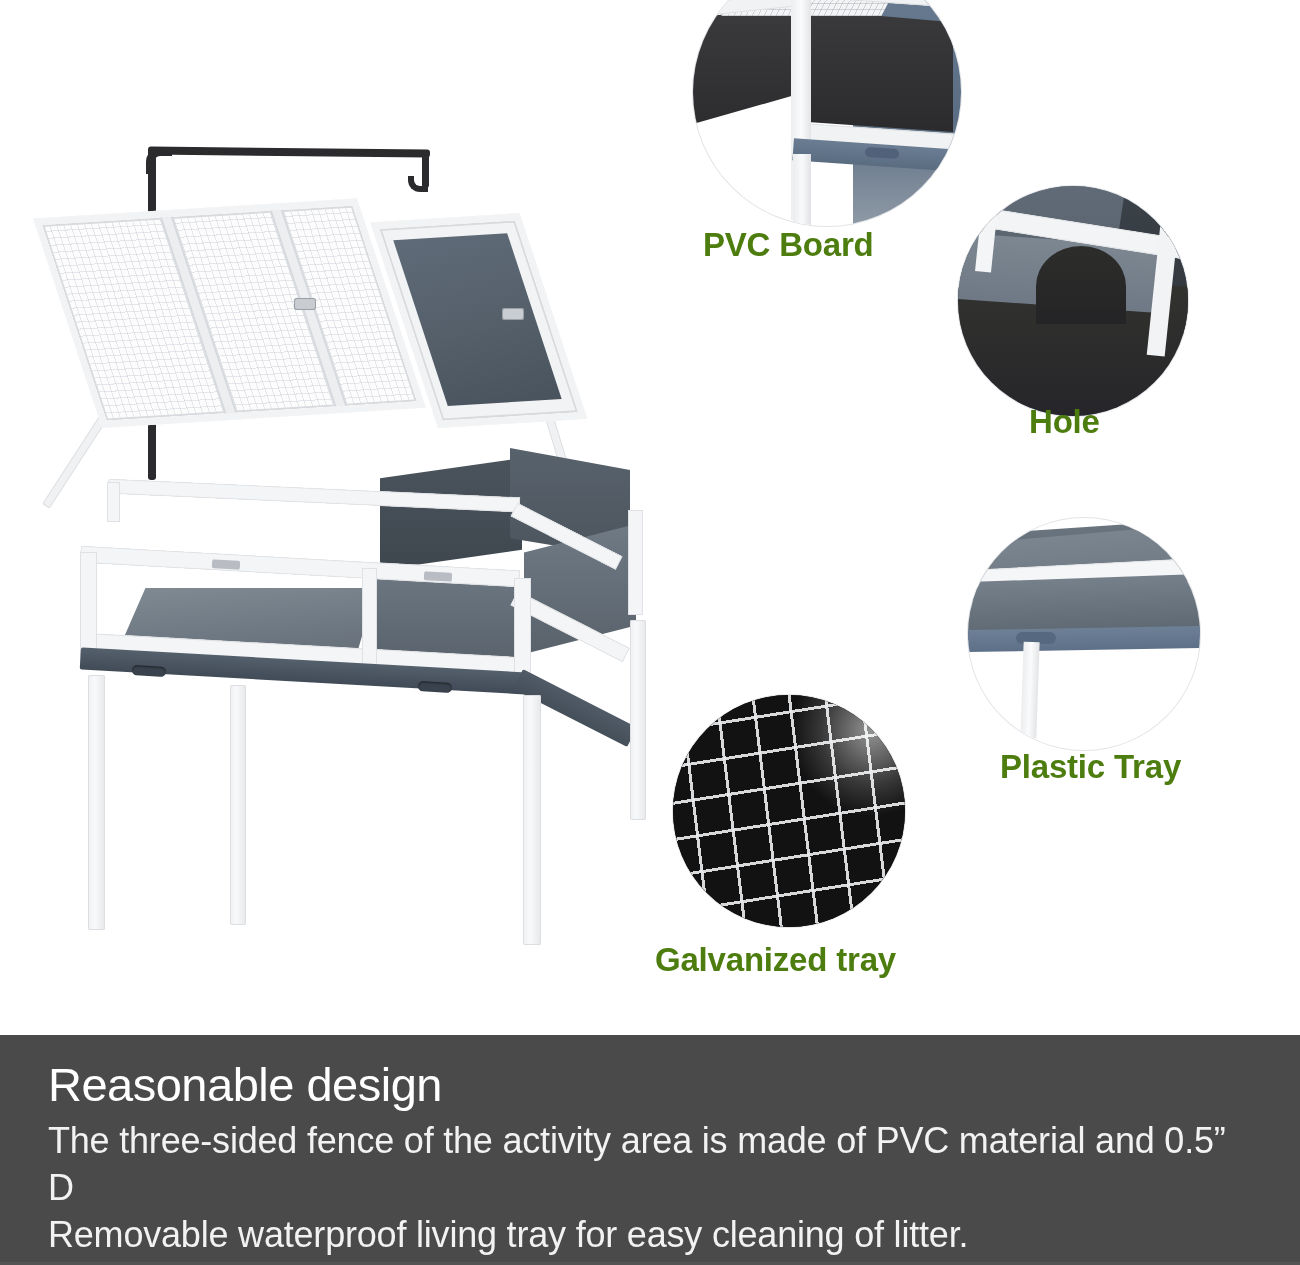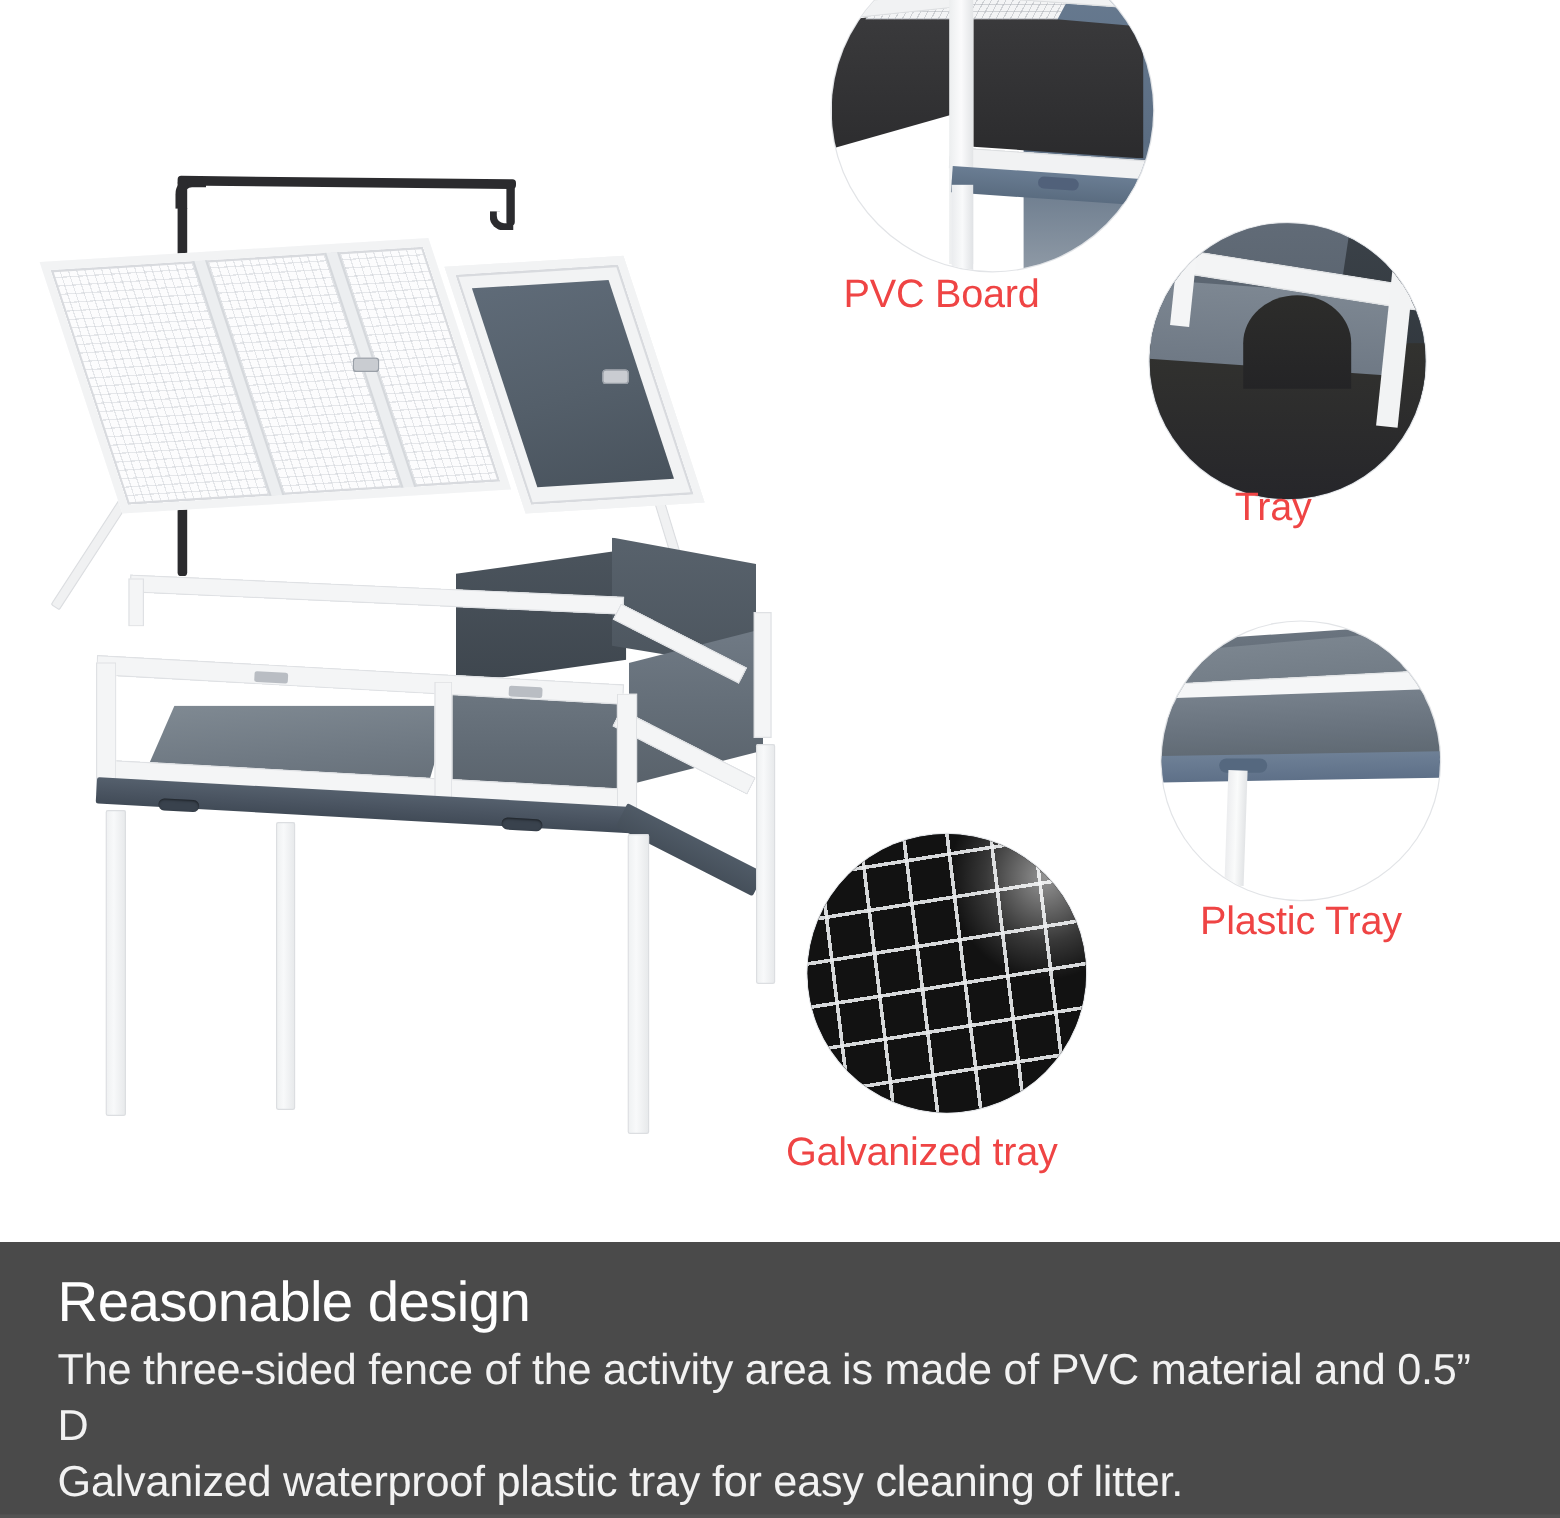--- a/index.html
+++ b/index.html
@@ -296,22 +296,22 @@
 
   
   .callout-circle {
     position: absolute;
     border-radius: 50%;
     overflow: hidden;
     box-shadow: 0 0 0 1px #e2e4e7;
   }
   .callout-label {
     position: absolute;
-    color: #ef4444;
-    font-weight: 400;
+    color: #4d7c0f;
+    font-weight: 700;
     letter-spacing: -0.2px;
     white-space: nowrap;
   }
 
   
   #circle-pvc {
     left: 693px; top: -42px;
     width: 268px; height: 268px;
     background: #ffffff;
   }
@@ -648,21 +648,21 @@
     <div id="circle-hole" class="callout-circle">
       <div class="hole-wood-top"></div>
       <div class="hole-dark-side"></div>
       <div class="hole-dark-floor"></div>
       <div class="hole-lower-wood"></div>
       <div class="hole-arch"></div>
       <div class="hole-white-rail"></div>
       <div class="hole-white-post"></div>
       <div class="hole-white-post2"></div>
     </div>
-    <div id="label-hole" class="callout-label">Tray</div>
+    <div id="label-hole" class="callout-label">Hole</div>
 
     <div id="circle-tray" class="callout-circle">
       <div class="tray-leg2"></div>
       <div class="tray-inner-top"></div>
       <div class="tray-top-grey"></div>
       <div class="tray-white-rail"></div>
       <div class="tray-body"></div>
       <div class="tray-blue-edge"></div>
       <div class="tray-blue-handle"></div>
       <div class="tray-leg"></div>
@@ -674,18 +674,18 @@
       <div class="mesh-glare"></div>
     </div>
     <div id="label-mesh" class="callout-label">Galvanized tray</div>
 
   </div>
 
   <div id="banner">
     <div id="banner-title">Reasonable design</div>
     <div id="banner-body">
       <p>The three-sided fence of the activity area is made of PVC material and 0.5”  D</p>
-      <p>Galvanized waterproof plastic tray for easy cleaning of litter.</p>
+      <p>Removable waterproof living tray for easy cleaning of litter.</p>
     </div>
     <div id="banner-bottom-edge"></div>
   </div>
 
 </div>
 
 </body></html>

